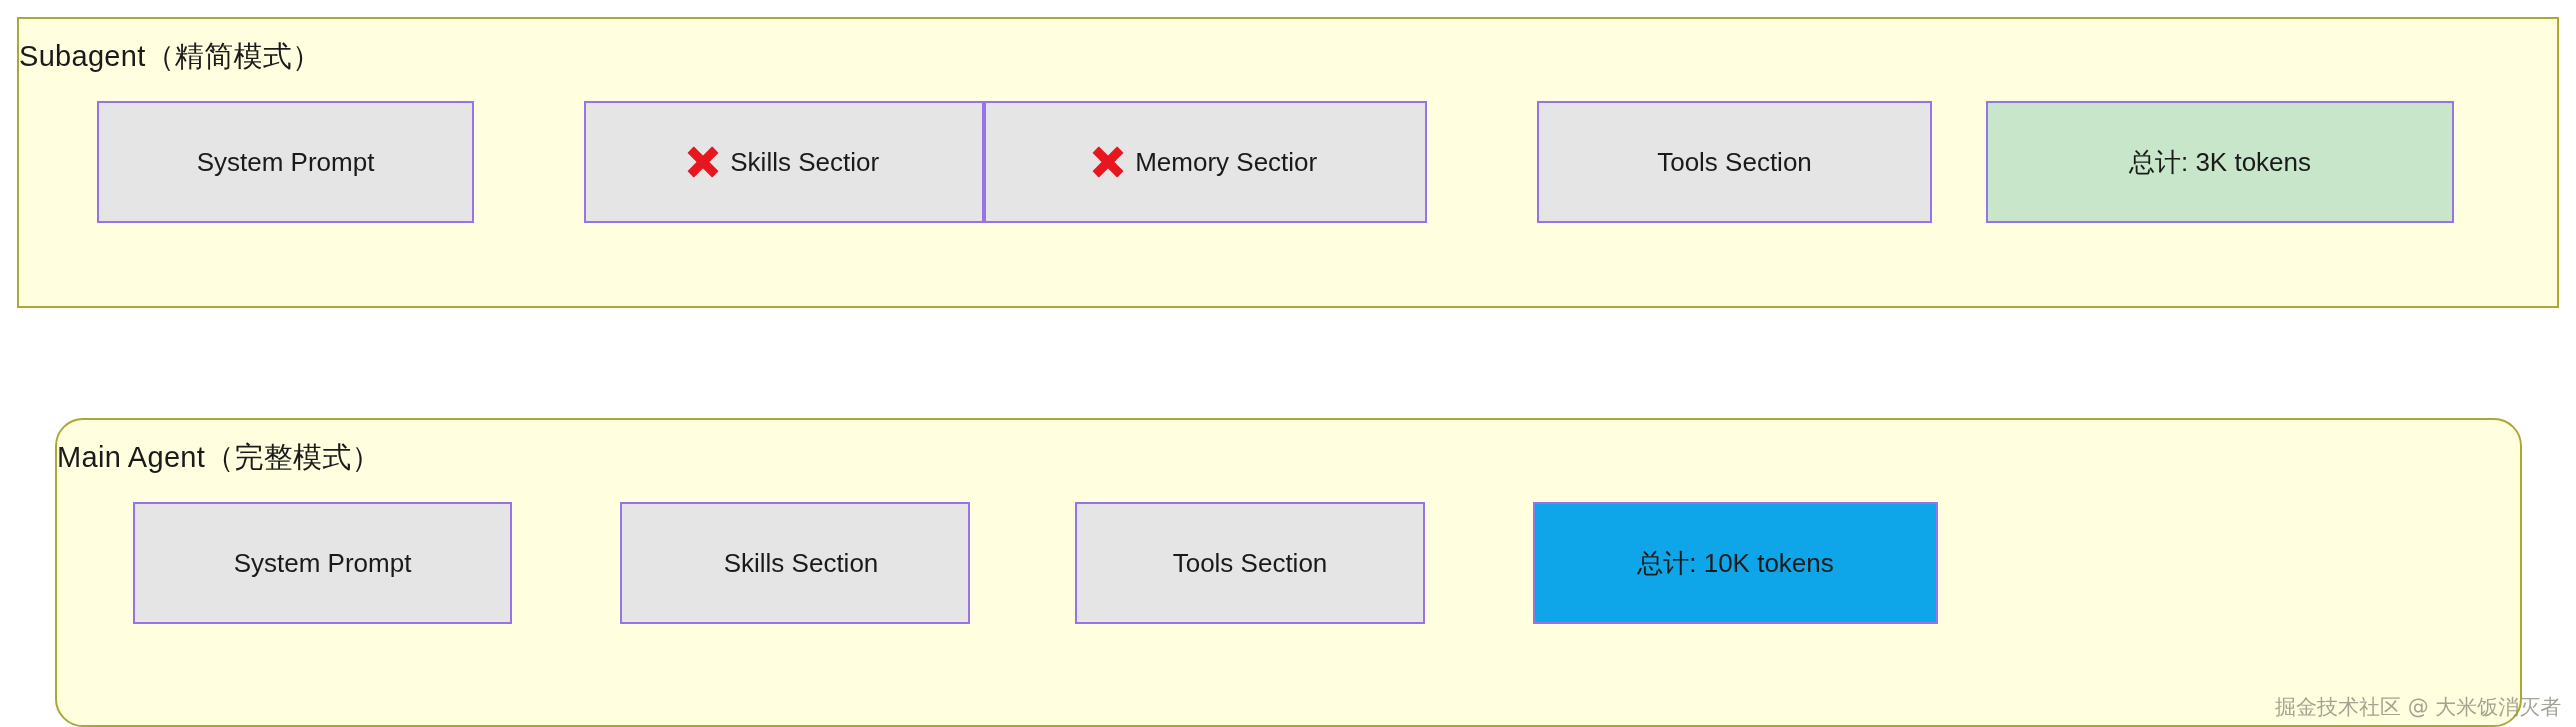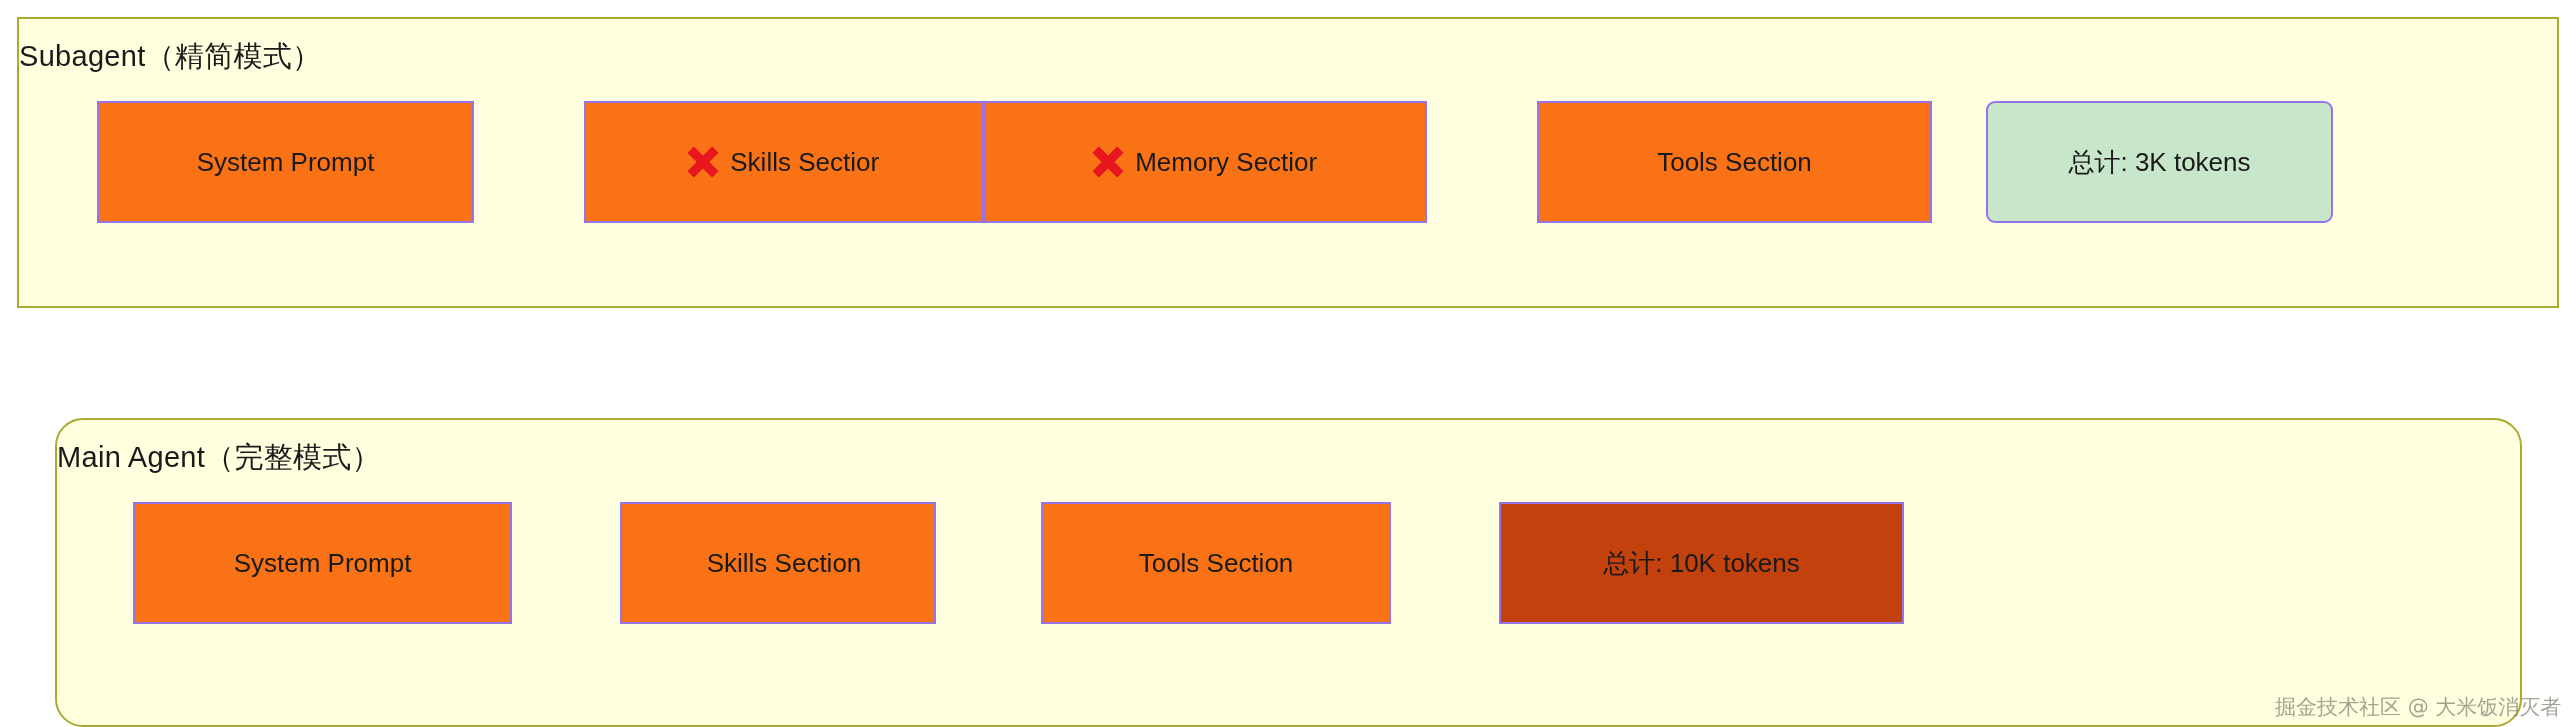--- a/index.html
+++ b/index.html
@@ -68,47 +68,47 @@
     top: 82px;
   }
   .group.mainagent .node-row {
     left: 76px;
     top: 82px;
   }
 
   .node {
     box-sizing: border-box;
     height: 122px;
-    background: #f97316;
+    background: #e5e5e5;
     border: 2.8px solid #9673e6;
     display: flex;
     align-items: center;
     justify-content: center;
     color: #1a1a1a;
     font-size: 26px;
     line-height: 30px;
     white-space: nowrap;
   }
   .node.green {
     background: #c8e6c9;
   }
   .node.pink {
-    background: #c2410c;
+    background: #0ea5e9;
   }
 
   
   .subagent-row .node.n0 { width: 377px; }
   .subagent-row .node.n1 { width: 400px; margin-left: 110px; }
   .subagent-row .node.n2 { width: 443px; }
   .subagent-row .node.n3 { width: 395px; margin-left: 110px; }
-  .subagent-row .node.n4 { width: 347px; margin-left: 54px; border-radius: 9px; }
+  .subagent-row .node.n4 { width: 468px; margin-left: 54px; }
 
   
   .mainagent-row .node.n0 { width: 379px; }
-  .mainagent-row .node.n1 { width: 316px; margin-left: 108px; padding-left: 12px; }
+  .mainagent-row .node.n1 { width: 350px; margin-left: 108px; padding-left: 12px; }
   .mainagent-row .node.n2 { width: 395px; margin-left: 108px; }
   .mainagent-row .node.n3 { width: 350px; margin-left: 105px; }
   .mainagent-row .node.n4 { width: 405px; margin-left: 108px; }
 
   .node-label {
     display: inline-flex;
     align-items: center;
     gap: 12.4px;
   }
 

